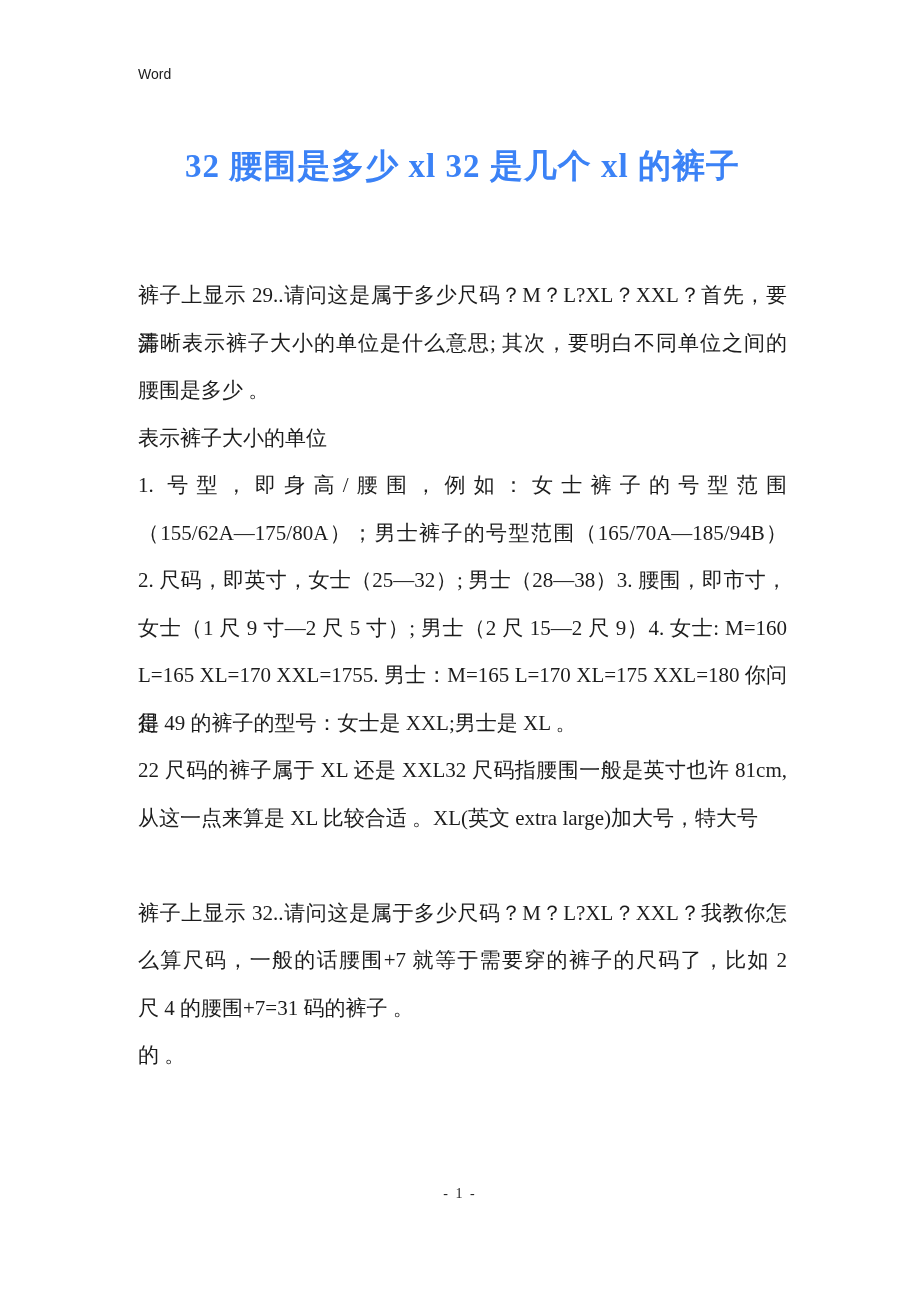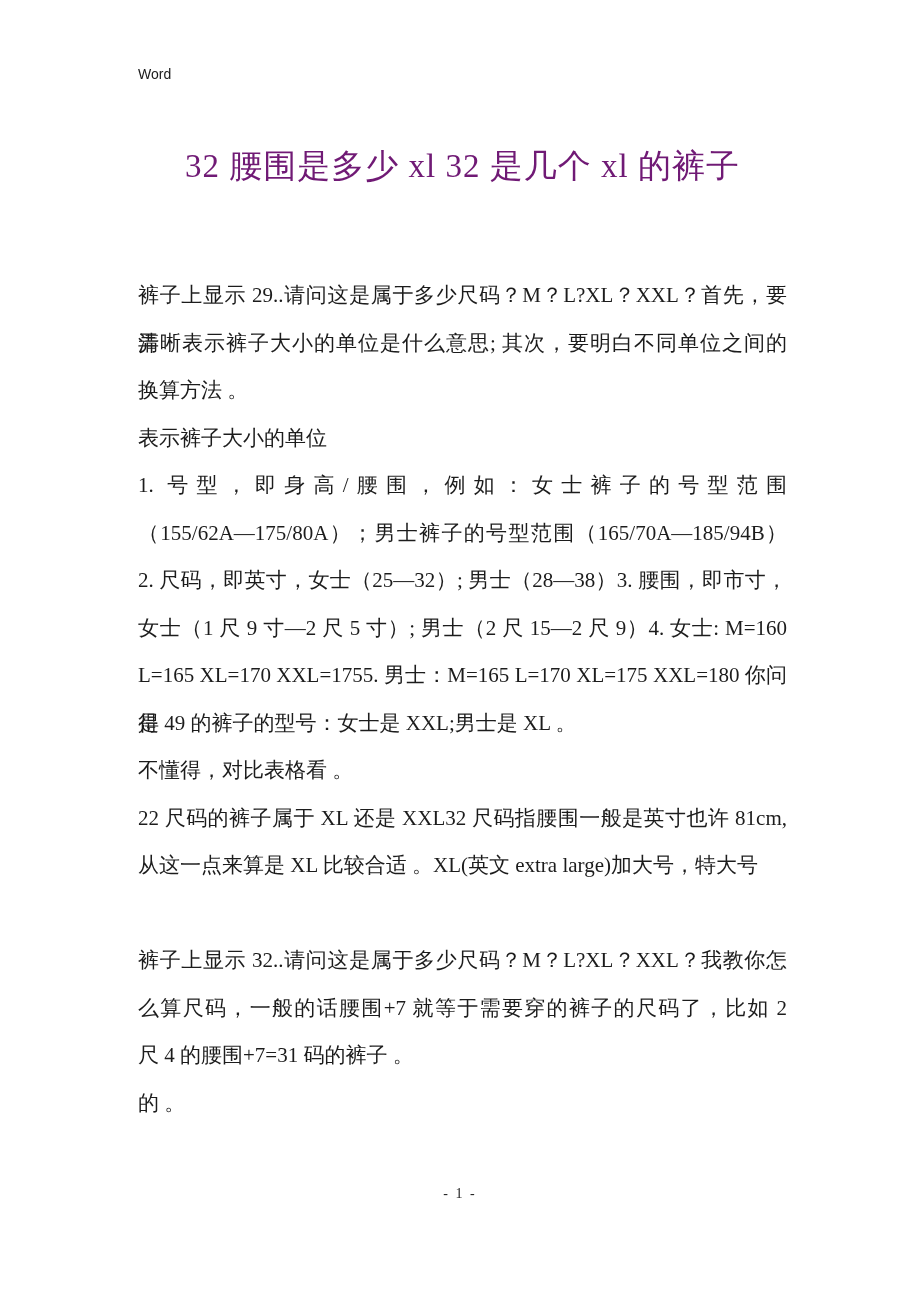--- a/index.html
+++ b/index.html
@@ -21,23 +21,23 @@
     font-size: 14px;
     color: #1a1a1a;
   }
   .doc-title {
     position: absolute;
     left: 120px;
     top: 138px;
     width: 685px;
     text-align: center;
     font-size: 33px;
-    font-weight: normal;
+    font-weight: bold;
     letter-spacing: 1px;
-    color: #701a75;
+    color: #3b82f6;
     line-height: 56px;
   }
   .doc-body {
     position: absolute;
     left: 138px;
     top: 272px;
     width: 649px;
     font-size: 21px;
     color: #1c1c1c;
   }
@@ -69,29 +69,28 @@
 <body>
 
 <div class="page">
   <div class="app-label">Word</div>
 
   <h1 class="doc-title">32 腰围是多少 xl 32 是几个 xl 的裤子</h1>
 
   <div class="doc-body">
       <div class="line just">裤子上显示 29..请问这是属于多少尺码？M？L?XL？XXL？首先，要弄</div>
       <div class="line just">清晰表示裤子大小的单位是什么意思; 其次，要明白不同单位之间的</div>
-      <div class="line">换算方法 。</div>
+      <div class="line">腰围是多少 。</div>
       <div class="line">表示裤子大小的单位</div>
       <div class="line just">1. 号型，即身高/腰围，例如：女士裤子的号型范围</div>
       <div class="line just">（155/62A—175/80A）；男士裤子的号型范围（165/70A—185/94B）</div>
       <div class="line just">2. 尺码，即英寸，女士（25—32）; 男士（28—38）3. 腰围，即市寸，</div>
       <div class="line just">女士（1 尺 9 寸—2 尺 5 寸）; 男士（2 尺 15—2 尺 9）4. 女士: M=160</div>
       <div class="line just">L=165 XL=170 XXL=1755. 男士：M=165 L=170 XL=175 XXL=180 你问得</div>
       <div class="line">是 49 的裤子的型号：女士是 XXL;男士是 XL 。</div>
-      <div class="line">不懂得，对比表格看 。</div>
       <div class="line just">22 尺码的裤子属于 XL 还是 XXL32 尺码指腰围一般是英寸也许 81cm,</div>
       <div class="line">从这一点来算是 XL 比较合适 。XL(英文 extra large)加大号，特大号</div>
       <div class="line spacer"></div>
       <div class="line just">裤子上显示 32..请问这是属于多少尺码？M？L?XL？XXL？我教你怎</div>
       <div class="line just">么算尺码，一般的话腰围+7 就等于需要穿的裤子的尺码了，比如 2</div>
       <div class="line">尺 4 的腰围+7=31 码的裤子 。</div>
       <div class="line">的 。</div>
     </div>
 
   <div class="page-footer">- 1 -</div>

